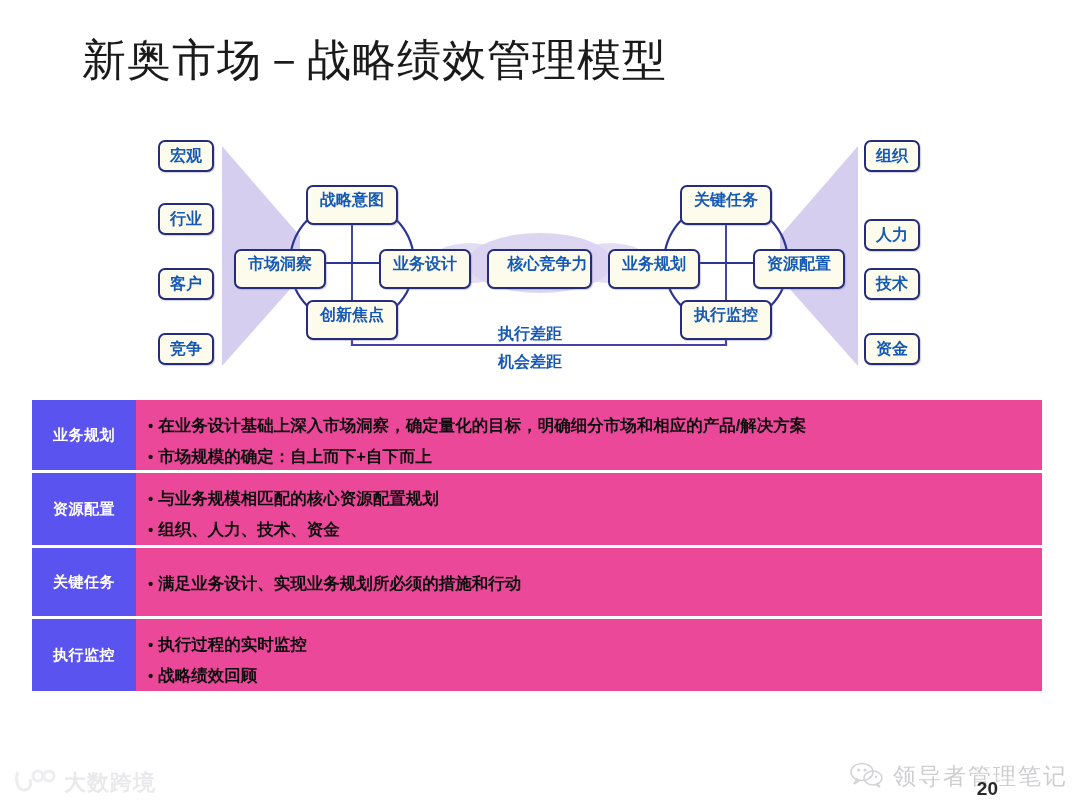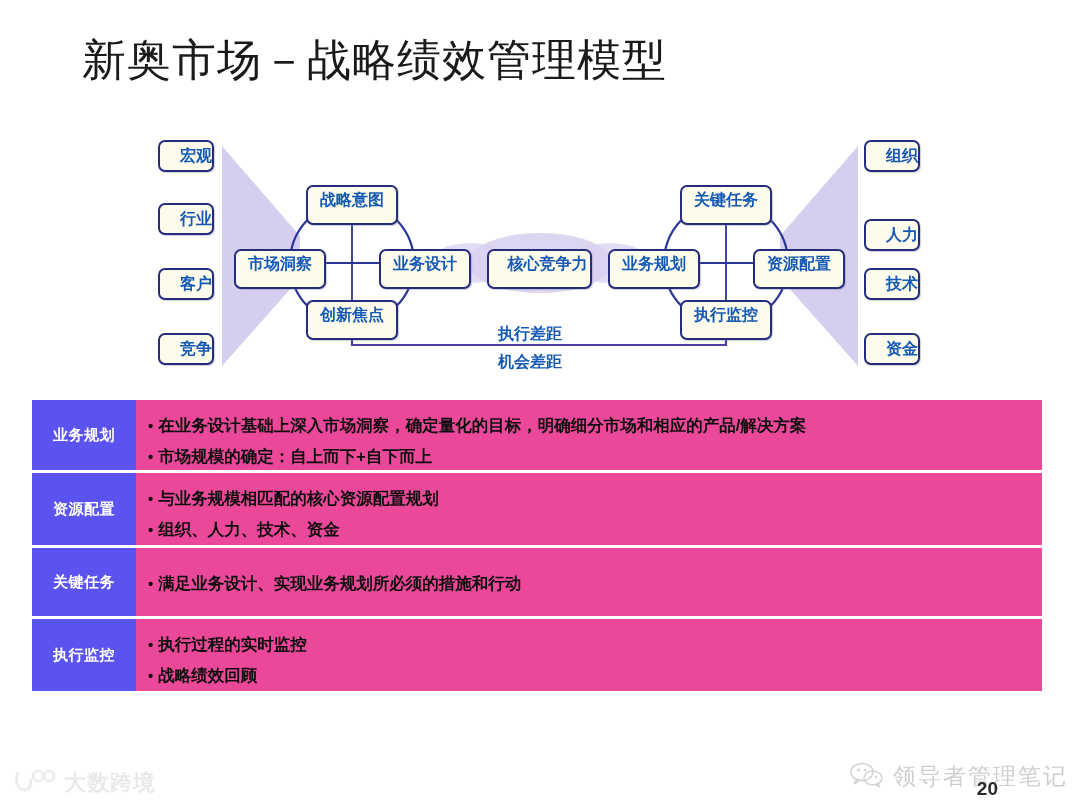--- a/index.html
+++ b/index.html
@@ -59,21 +59,21 @@
   }
   .side-box {
     position: absolute;
     background: #FCFBEC;
     border: 2px solid #252C79;
     border-radius: 7px;
     color: #1559B5;
     font-weight: bold;
     font-size: 16px;
     line-height: 28px;
-    text-align: right;
+    text-align: center;
     width: 56px;
     height: 32px;
     white-space: nowrap;
     box-sizing: border-box;
     box-shadow: 1px 1px 1px rgba(120,120,160,.35);
   }
   .gap-label {
     position: absolute;
     color: #1559B5;
     font-weight: bold;

